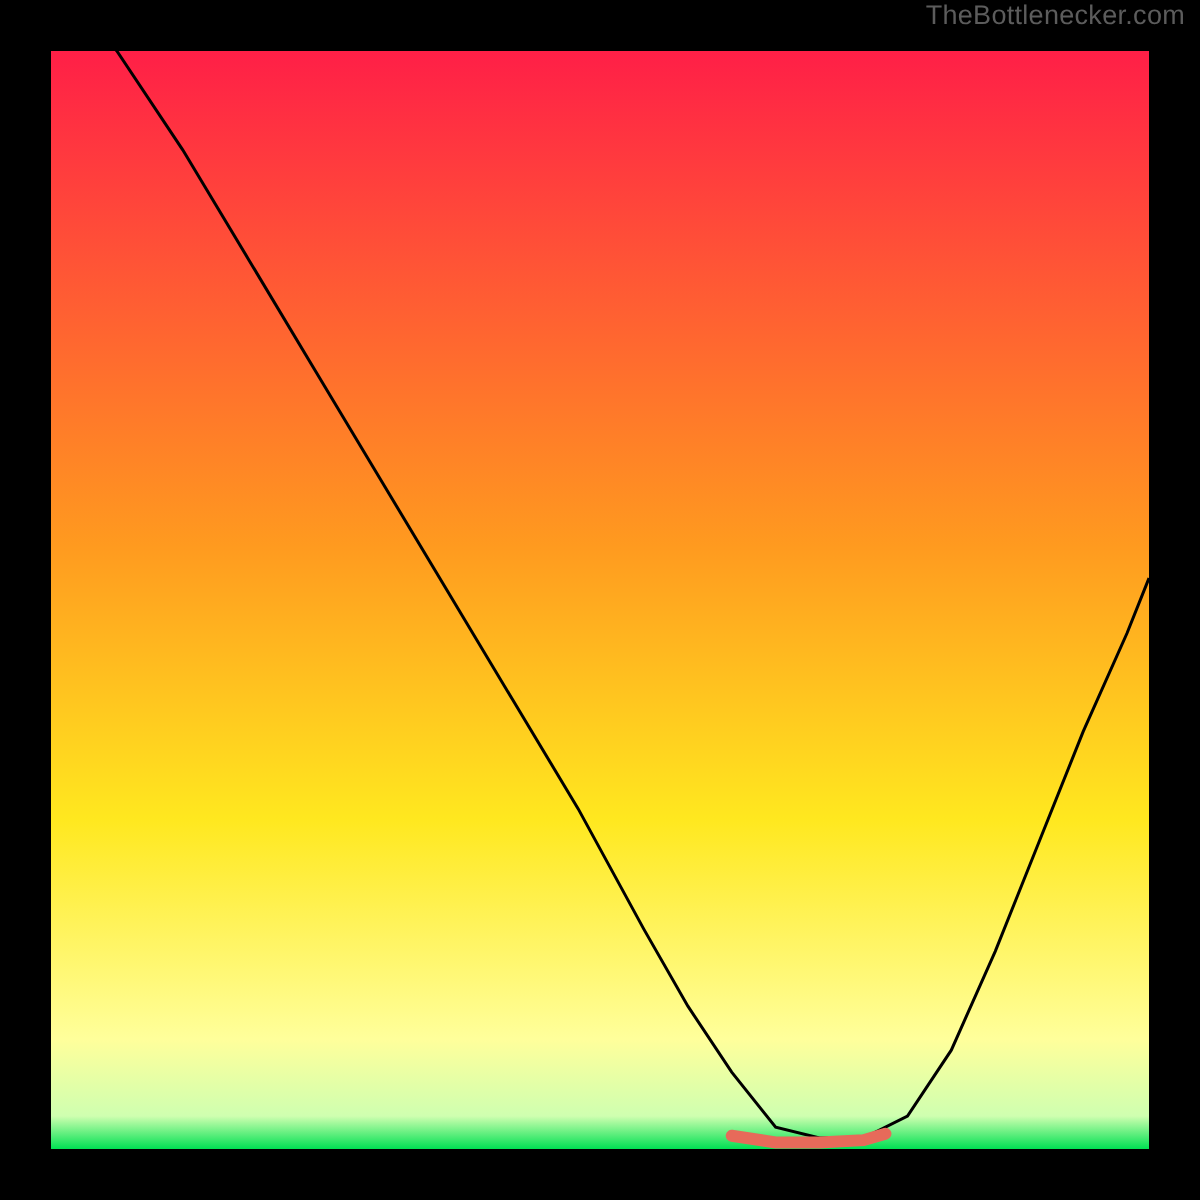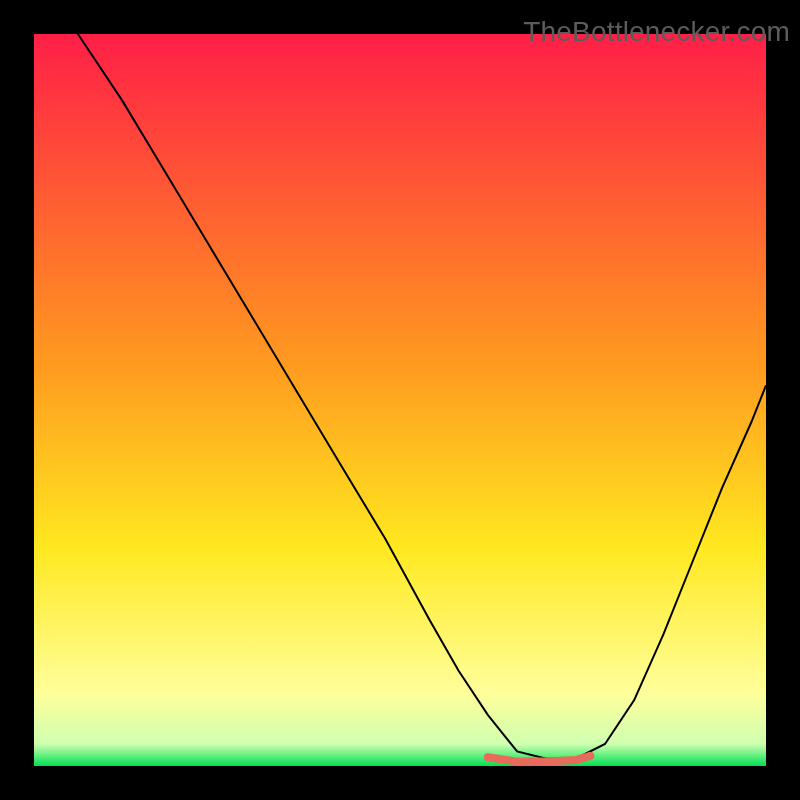--- a/index.html
+++ b/index.html
@@ -20,24 +20,24 @@
   .plot-area {
     position: absolute;
     left: 34px;
     top: 34px;
     width: 732px;
     height: 732px;
     overflow: hidden;
   }
   .watermark {
     position: absolute;
-    top: 16px;
+    top: 0;
     right: 10px;
     color: #5c5c5c;
-    font-size: 28px;
+    font-size: 18px;
     font-weight: 500;
     letter-spacing: 0.2px;
   }
 </style>
 </head>
 <body>
 
 <div class="frame">
 
   <div class="plot-area">

